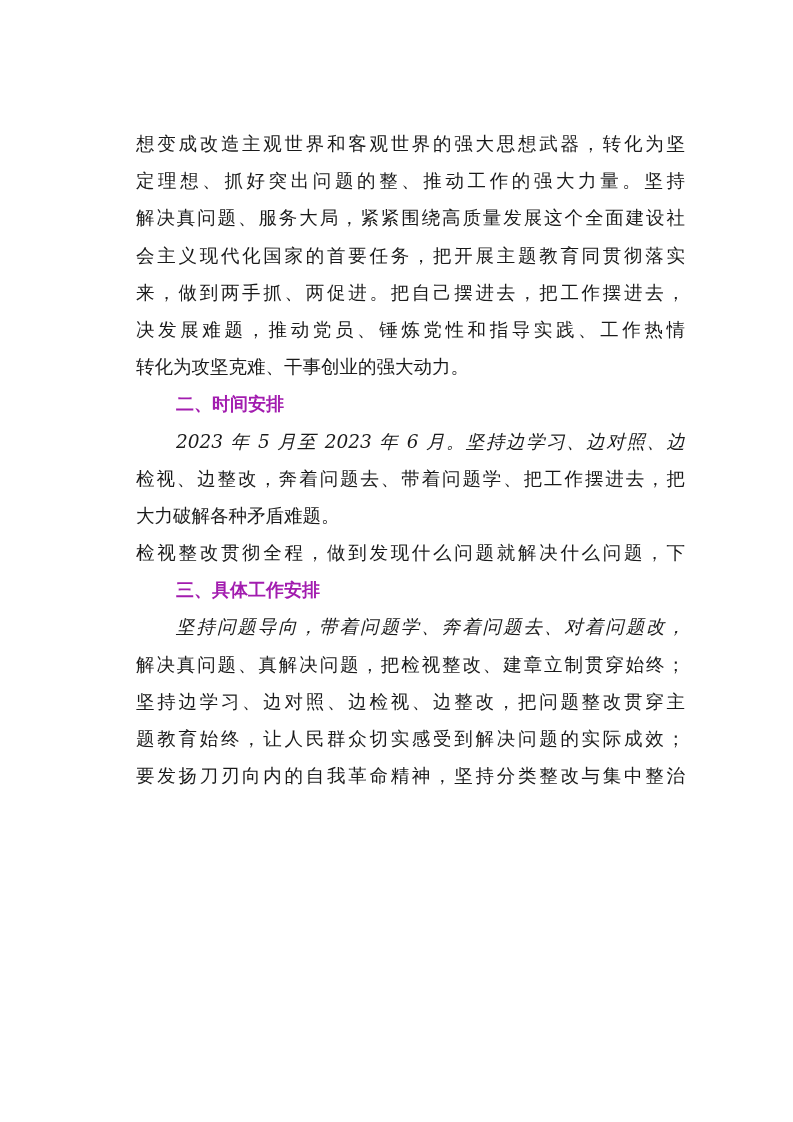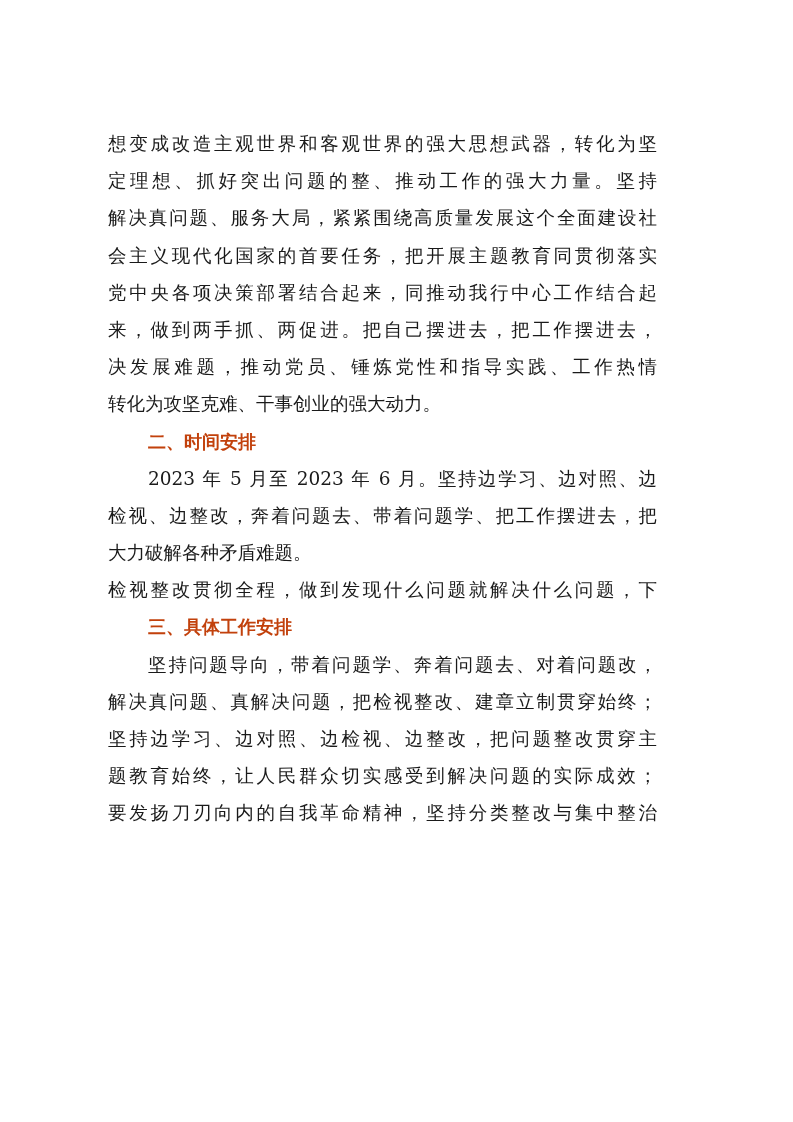--- a/index.html
+++ b/index.html
@@ -1,55 +1,54 @@
 <!DOCTYPE html>
 <html><head>
 <meta charset="utf-8">
 <style>
   html, body { margin: 0; padding: 0; background: #ffffff; }
   body { width: 793px; height: 1122px; position: relative; overflow: hidden; }
   .page {
     position: absolute;
-    left: 108px;
+    left: 136px;
     top: 125px;
     width: 549px;
     font-family: "DejaVu Serif", "Liberation Serif", serif;
     font-size: 18.5px;
     color: #1a1a1a;
   }
   .line {
     height: 37.2px;
     line-height: 37.2px;
     white-space: nowrap;
     text-align: justify;
     text-align-last: justify;
     letter-spacing: 0;
   }
   .line.last { text-align-last: left; }
-  .line.indent { padding-left: 40px; }
+  .line.indent { padding-left: 40px; font-style: italic; }
   .heading {
     height: 37.2px;
     line-height: 37.2px;
     padding-left: 40px;
     font-family: "DejaVu Sans", "Liberation Sans", sans-serif;
     font-weight: bold;
     font-size: 18px;
-    color: #c2410c;
+    color: #a21caf;
   }
 </style>
 </head>
 <body>
 
 <div class="page">
   <div>
     <div class="line">想变成改造主观世界和客观世界的强大思想武器，转化为坚</div>
     <div class="line">定理想、抓好突出问题的整、推动工作的强大力量。坚持</div>
     <div class="line">解决真问题、服务大局，紧紧围绕高质量发展这个全面建设社</div>
     <div class="line">会主义现代化国家的首要任务，把开展主题教育同贯彻落实</div>
-    <div class="line">党中央各项决策部署结合起来，同推动我行中心工作结合起</div>
     <div class="line">来，做到两手抓、两促进。把自己摆进去，把工作摆进去，</div>
     <div class="line">决发展难题，推动党员、锤炼党性和指导实践、工作热情</div>
     <div class="line last">转化为攻坚克难、干事创业的强大动力。</div>
   </div>
 
   <div class="heading">二、时间安排</div>
   <div>
     <div class="line indent">2023 年 5 月至 2023 年 6 月。坚持边学习、边对照、边</div>
     <div class="line">检视、边整改，奔着问题去、带着问题学、把工作摆进去，把</div>
     <div class="line last">大力破解各种矛盾难题。</div>

